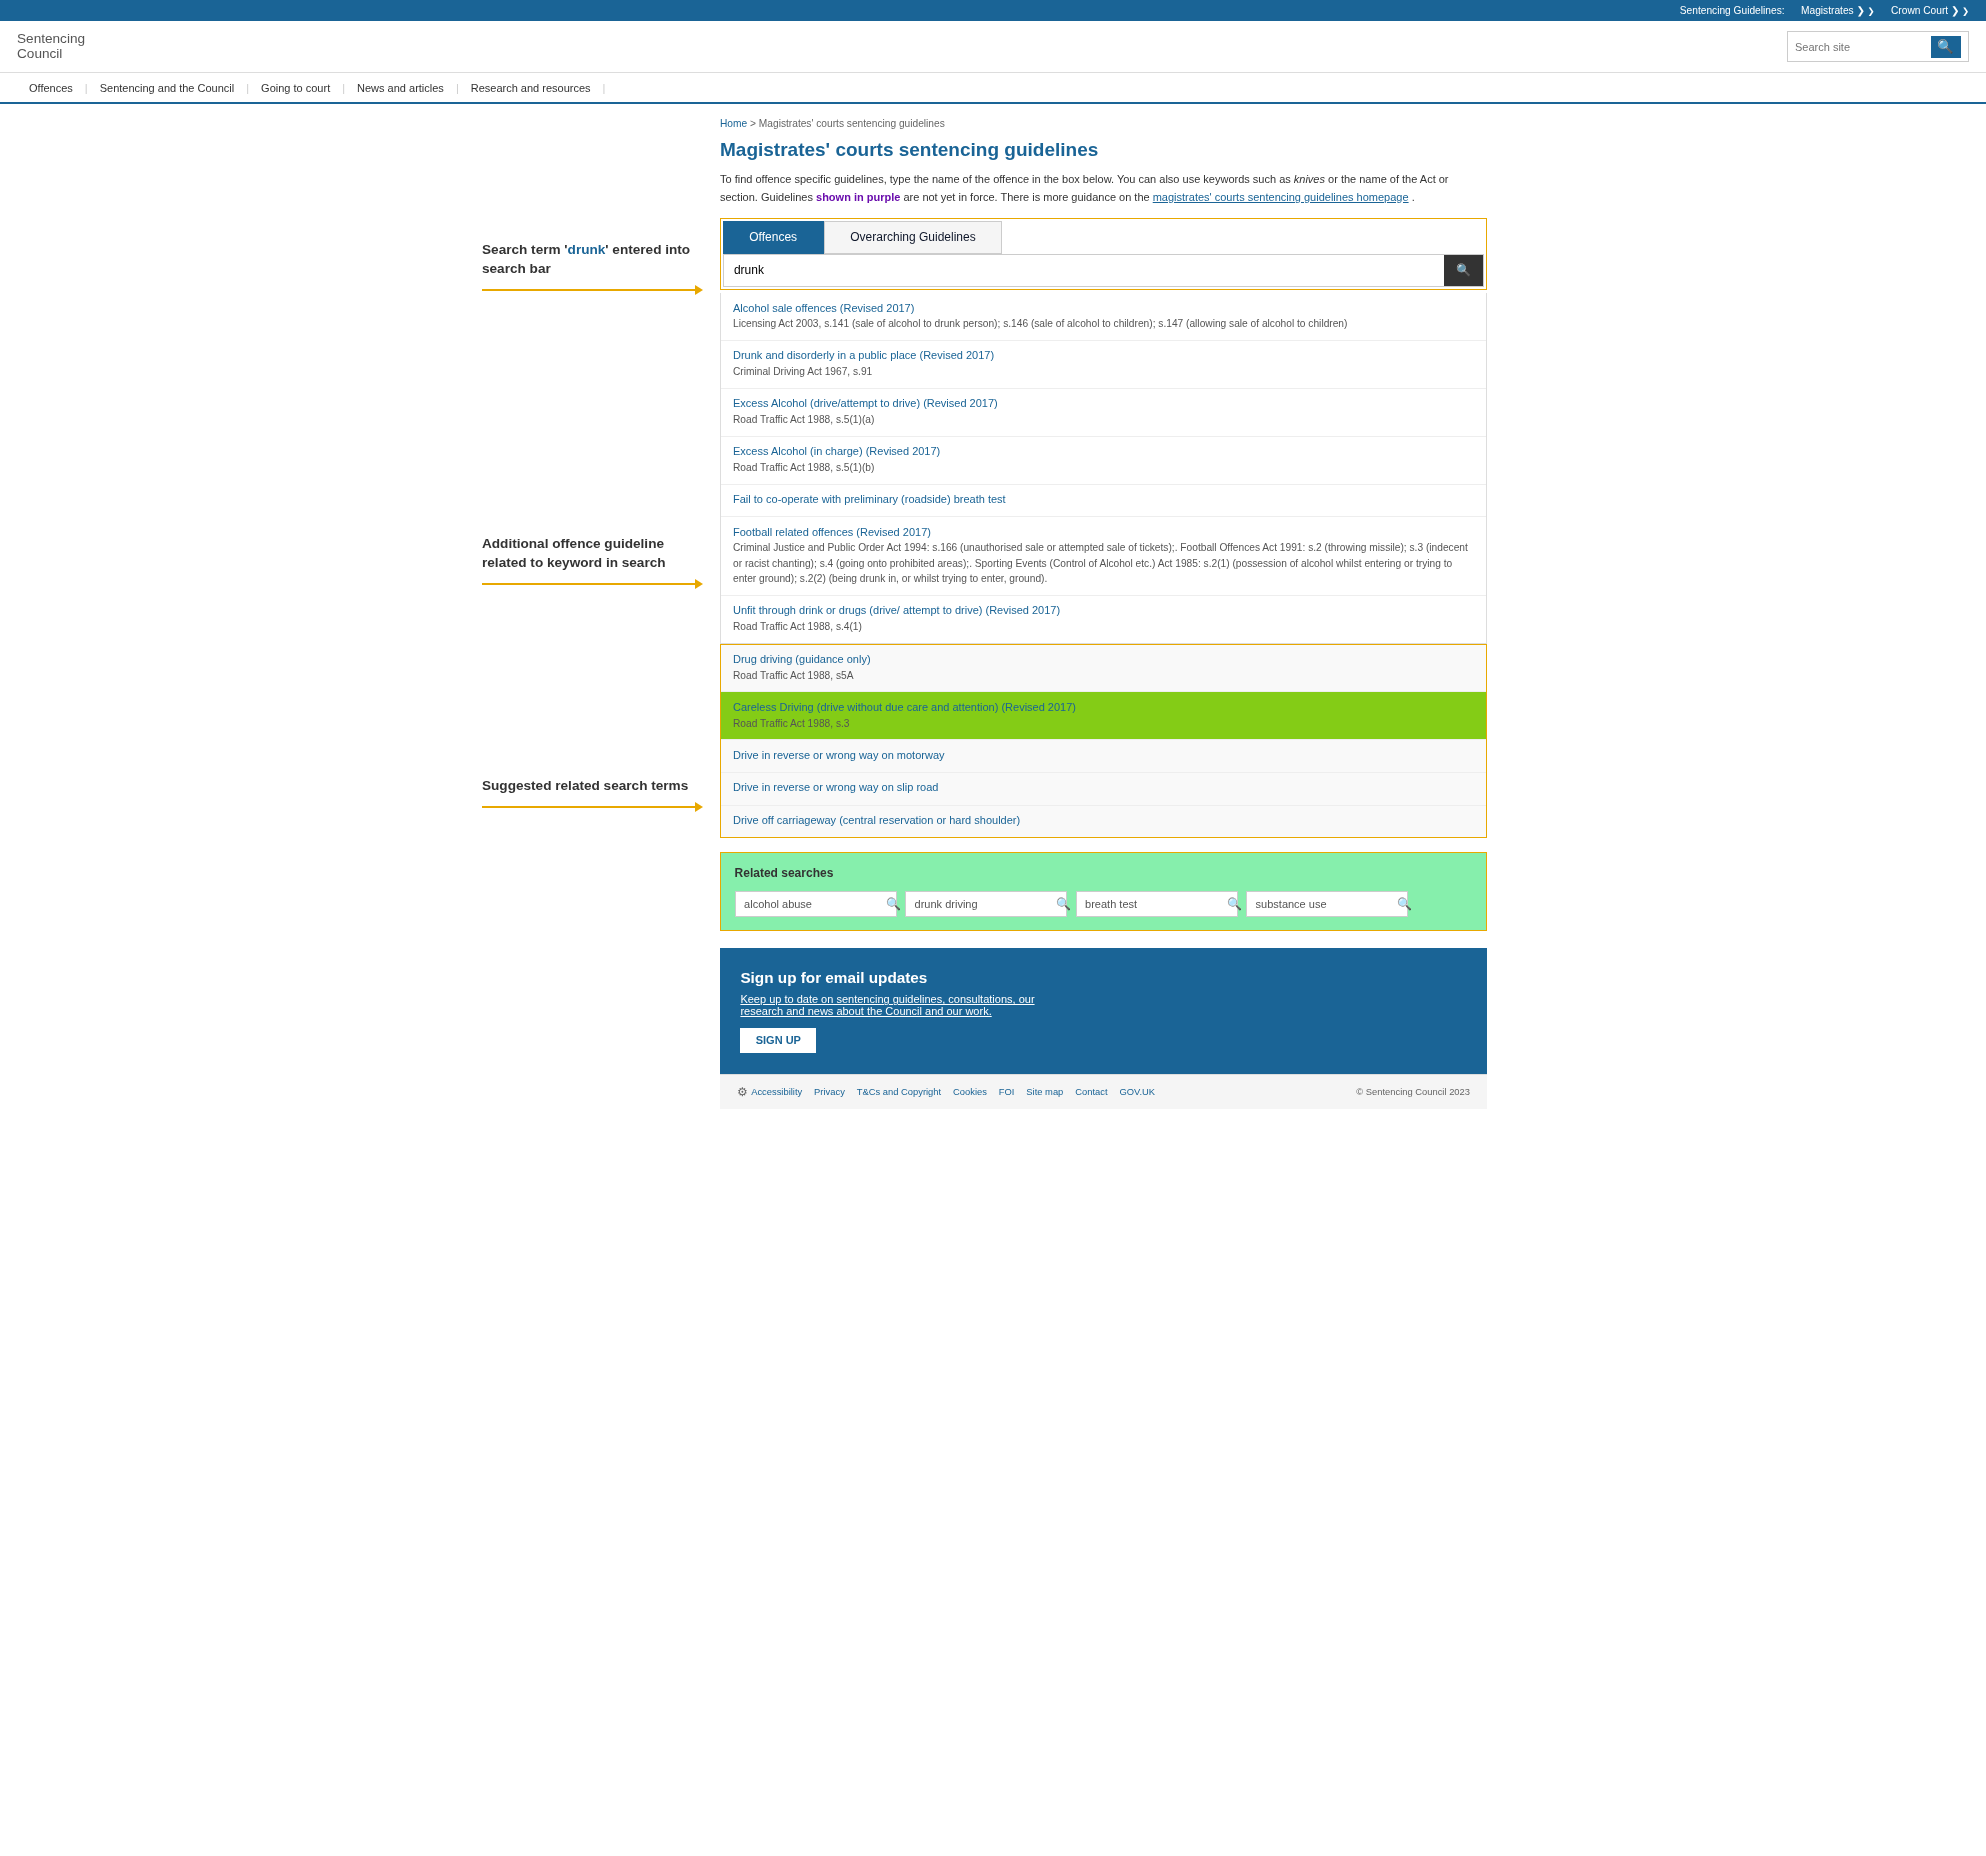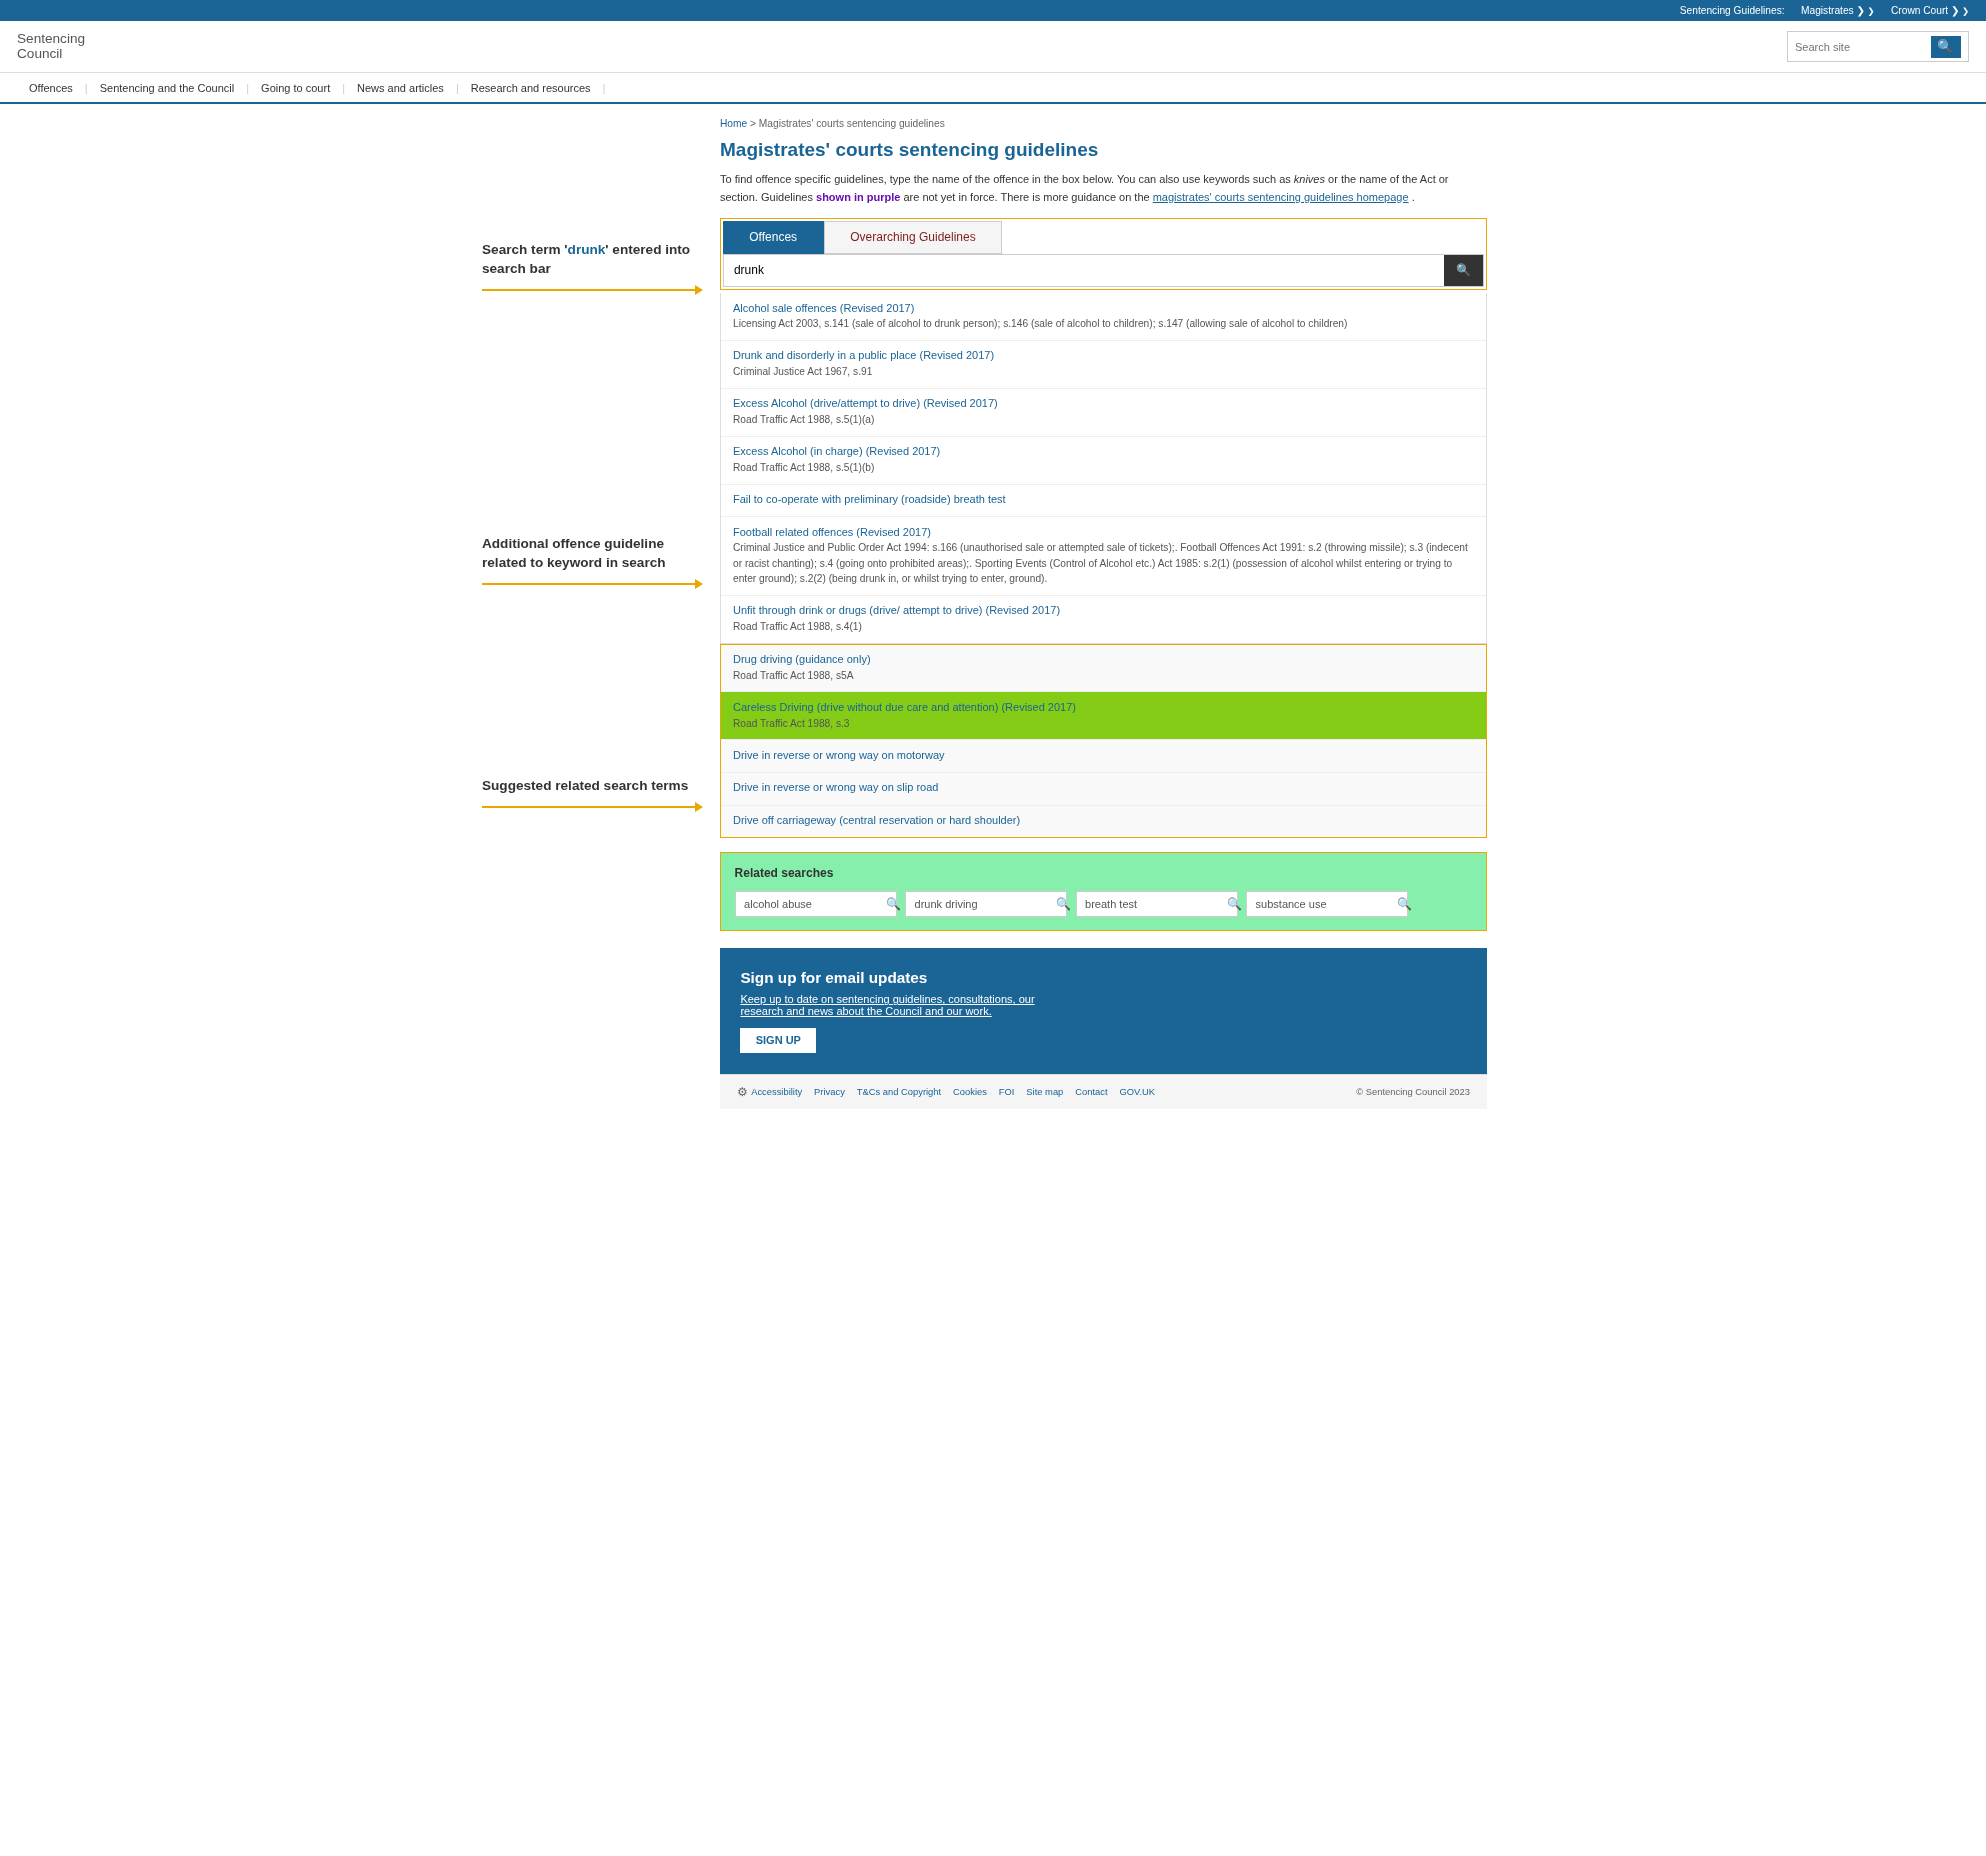--- a/index.html
+++ b/index.html
@@ -140,21 +140,21 @@
       cursor: pointer;
       border: 0.9px solid #ccc;
     }
     .tab.active {
       background: #1a6496;
       color: #fff;
       border-color: #1a6496;
     }
     .tab.inactive {
       background: #f5f5f5;
-      color: #7f1d1d;
+      color: #0f172a;
     }
 
     
     .offence-search {
       display: flex;
       align-items: center;
       border: 0.9px solid #ccc;
       margin-bottom: 0;
       background: #fff;
       position: relative;
@@ -402,21 +402,21 @@
     </div>
 
     
     <div class="offence-list">
       <div class="offence-item">
         <a href="#">Alcohol sale offences (Revised 2017)</a>
         <p>Licensing Act 2003, s.141 (sale of alcohol to drunk person); s.146 (sale of alcohol to children); s.147 (allowing sale of alcohol to children)</p>
       </div>
       <div class="offence-item">
         <a href="#">Drunk and disorderly in a public place (Revised 2017)</a>
-        <p>Criminal Justice Act 1967, s.91</p>
+        <p>Criminal Driving Act 1967, s.91</p>
       </div>
       <div class="offence-item">
         <a href="#">Excess Alcohol (drive/attempt to drive) (Revised 2017)</a>
         <p>Road Traffic Act 1988, s.5(1)(a)</p>
       </div>
       <div class="offence-item">
         <a href="#">Excess Alcohol (in charge) (Revised 2017)</a>
         <p>Road Traffic Act 1988, s.5(1)(b)</p>
       </div>
       <div class="offence-item">

